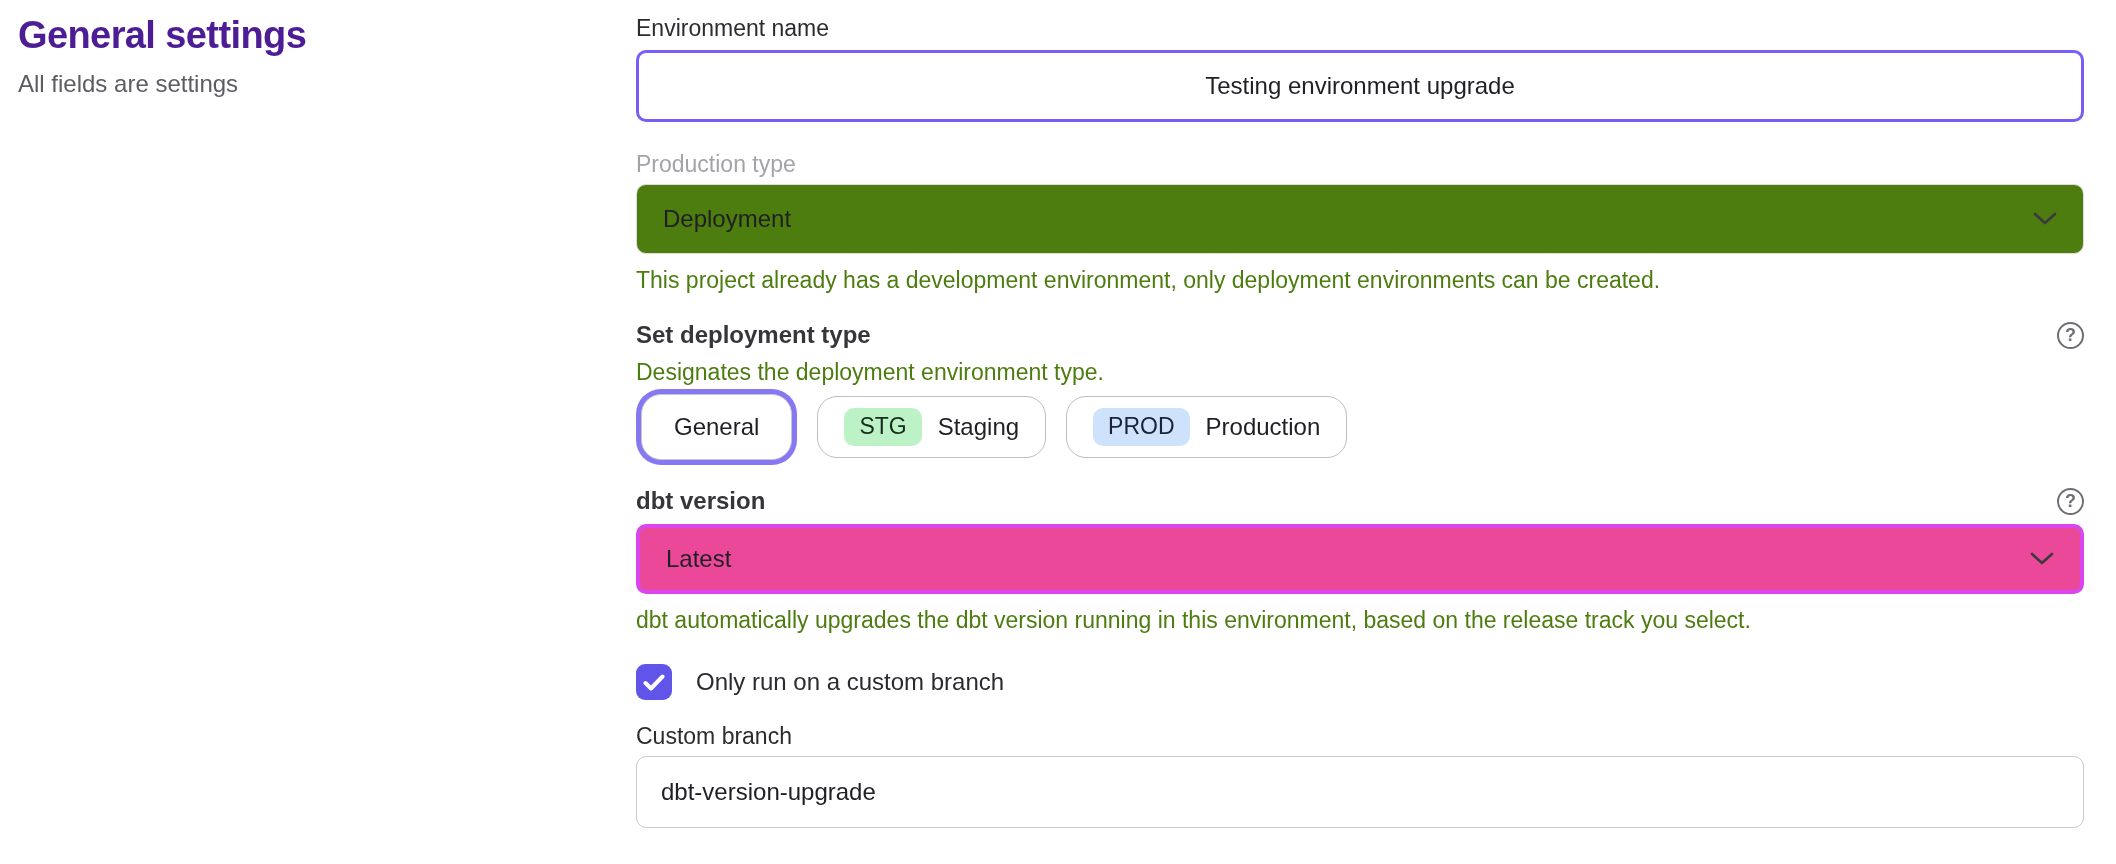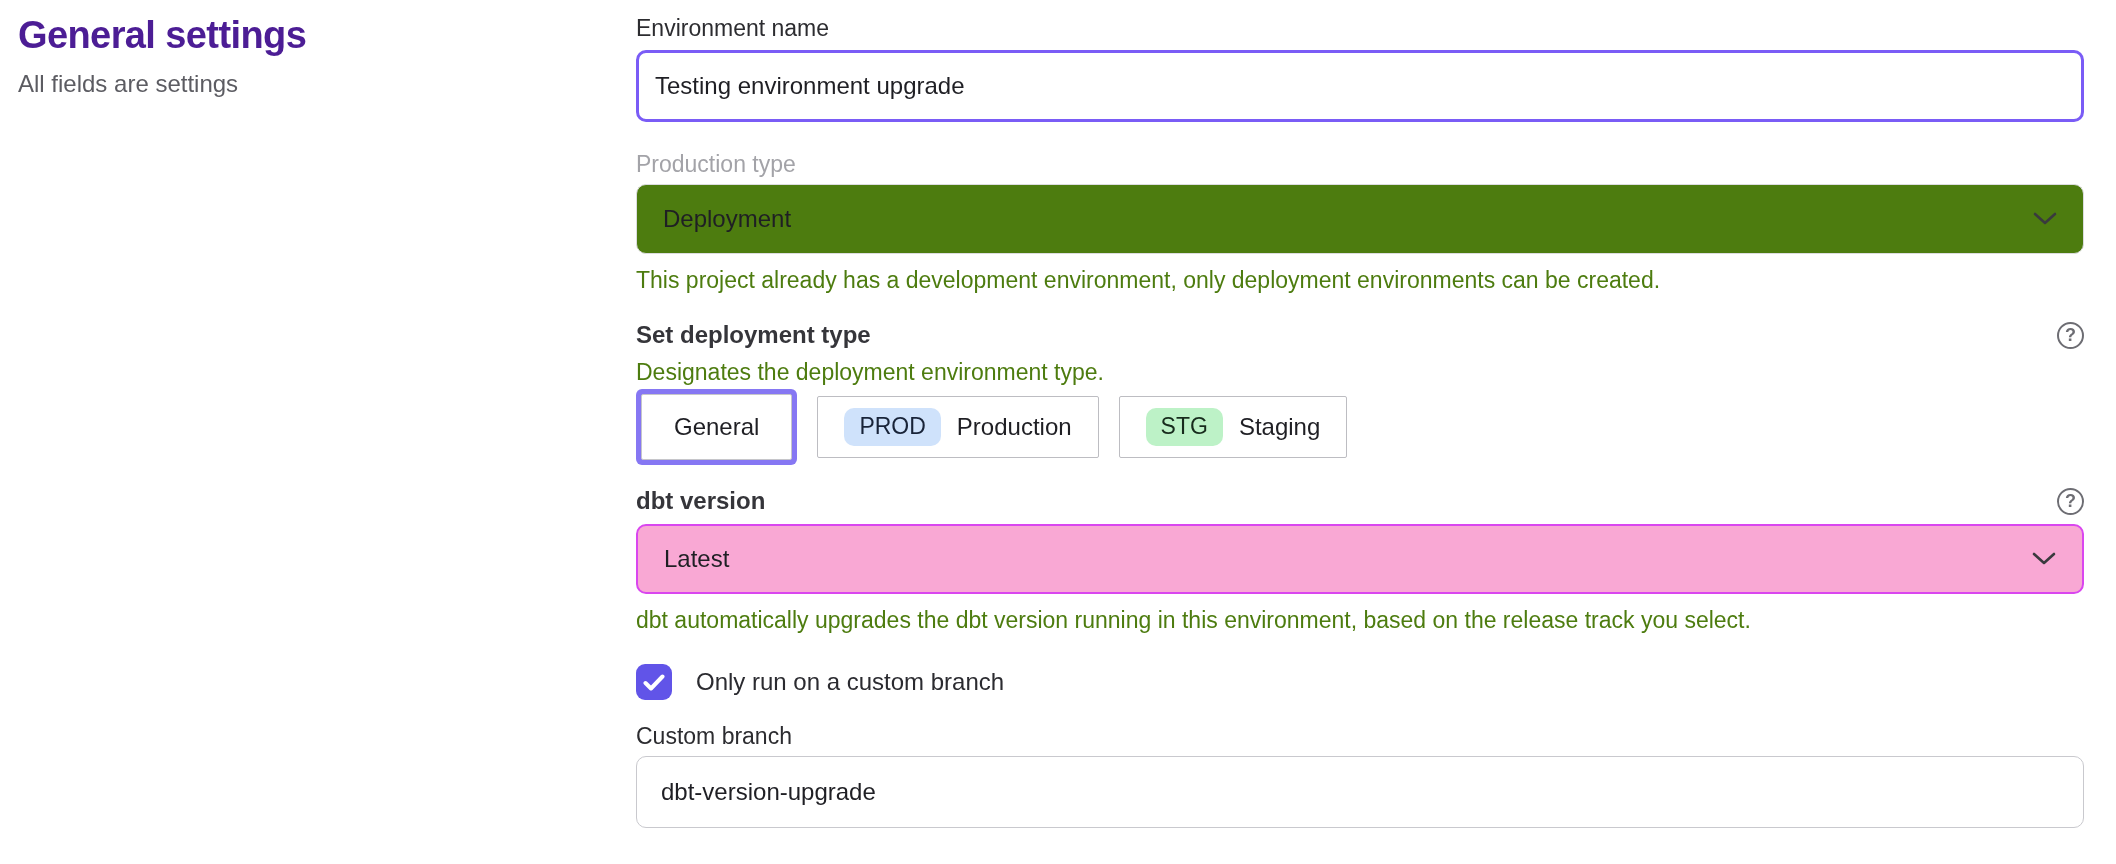--- a/index.html
+++ b/index.html
@@ -80,49 +80,50 @@
     border-radius: 10px;
     background: #ffffff;
     font-family: "Liberation Sans", "DejaVu Sans", sans-serif;
     font-size: 24px;
     color: #1f1f24;
     padding: 0 24px;
     outline: none;
   }
   .text-input.focused {
     border: 3px solid #7a5cf6;
-    padding: 0 16px;
+    padding: 0 24px;
+    text-align: center;
   }
 
   .select-box {
     height: 70px;
     border-radius: 10px;
     display: flex;
     align-items: center;
     justify-content: space-between;
     padding: 0 26px;
     font-size: 24px;
     color: #1f1f24;
     cursor: pointer;
   }
   .select-box.disabled { background: #4d7c0f; border: 1px solid #dcdcdf; }
-  .select-box.enabled  { background: #f9a8d4; border: 2px solid #d946ef; }
+  .select-box.enabled  { background: #ec4899; border: 4px solid #d946ef; }
 
   .chevron { display: inline-flex; align-items: center; }
 
   .btn-row { display: flex; align-items: center; gap: 20px; }
   .type-btn {
     display: flex;
     align-items: center;
     gap: 16px;
     height: 62px;
     padding: 0 26px;
     background: #ffffff;
     border: 1px solid #bdbdc2;
-    border-radius: 2px;
+    border-radius: 20px;
     font-family: "Liberation Sans", "DejaVu Sans", sans-serif;
     font-size: 24px;
     color: #1f1f24;
     cursor: pointer;
   }
   .type-btn.selected {
     height: 66px;
     padding: 0 32px;
     border: 1px solid #c6c6ca;
     box-shadow: 0 0 0 5px #8677f3;
@@ -194,26 +195,26 @@
     <span>Set deployment type</span>
     <span class="help-icon">?</span>
   </div>
   <div class="helper-text mt8">Designates the deployment environment type.</div>
 
   <div class="btn-row mt8">
     <button class="type-btn selected">
       <span>General</span>
     </button>
     <button class="type-btn">
+      <span class="badge stg">STG</span>
+      <span>Staging</span>
+    </button>
+    <button class="type-btn">
       <span class="badge prod">PROD</span>
       <span>Production</span>
-    </button>
-    <button class="type-btn">
-      <span class="badge stg">STG</span>
-      <span>Staging</span>
     </button>
   </div>
 
   <div class="bold-label mt26">
     <span>dbt version</span>
     <span class="help-icon">?</span>
   </div>
   <div class="select-box enabled mt8">
     <span>Latest</span>
     <span class="chevron">

